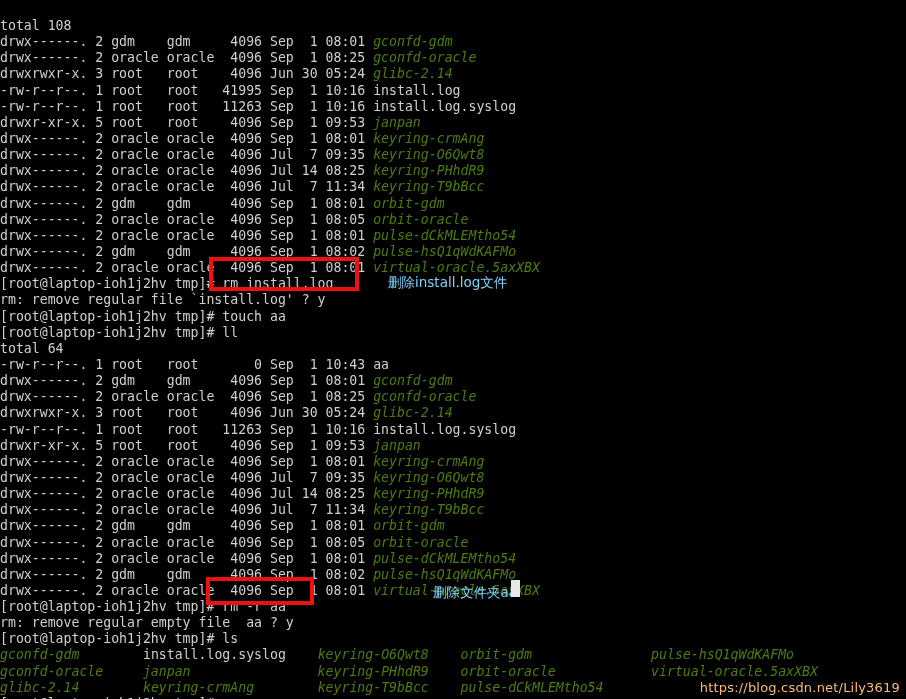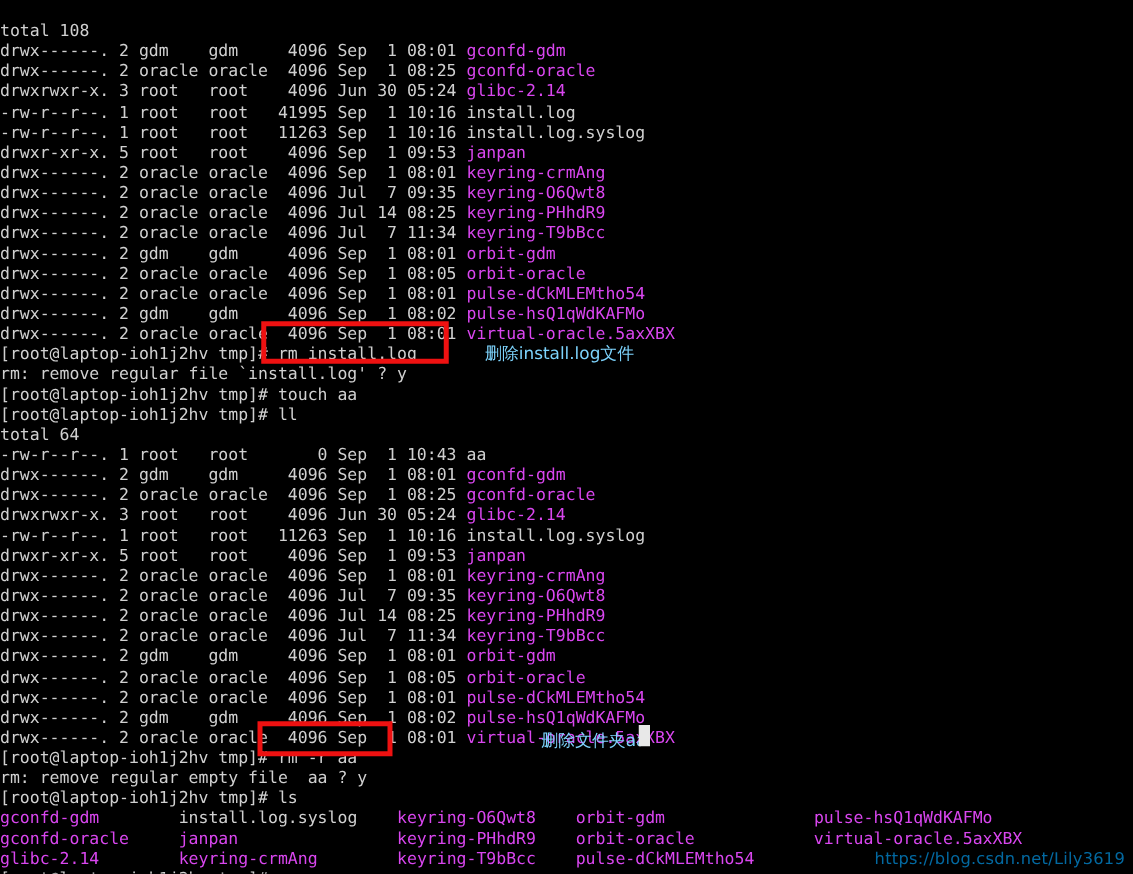--- a/index.html
+++ b/index.html
@@ -32,21 +32,21 @@
     letter-spacing: 0px;
     white-space: pre;
     color: #d8d8d8;
   }
   .line {
     height: 16.15px;
     white-space: pre;
     font-family: "DejaVu Sans Mono", "Liberation Mono", monospace;
   }
   .w   { color: #d0d0d0; }   
-  .dir { color: #d946ef; }
+  .dir { color: #4d7c0f; font-style: italic; }
 
   
   .redbox {
     position: absolute;
     border: 4px solid #ee1111;
     box-sizing: border-box;
     pointer-events: none;
     background: transparent;
   }
   #redbox-rm-install {
@@ -79,21 +79,21 @@
     top: 580px;
     width: 9px;
     height: 17px;
     background: #e8e8e8;
   }
 
   .watermark {
     position: absolute;
     right: 6px;
     bottom: 4px;
-    color: #0369a1;
+    color: #fdba74;
     font-family: "DejaVu Sans", "Liberation Sans", sans-serif;
     font-size: 13px;
     letter-spacing: 0.2px;
     white-space: pre;
   }
 </style>
 </head>
 <body>
 
 <div id="terminal">

